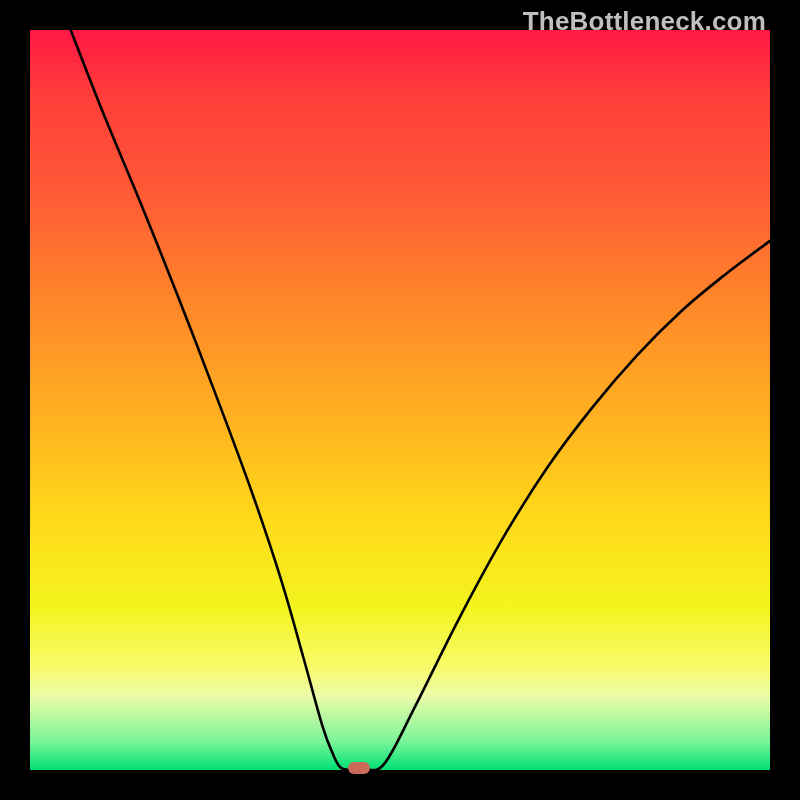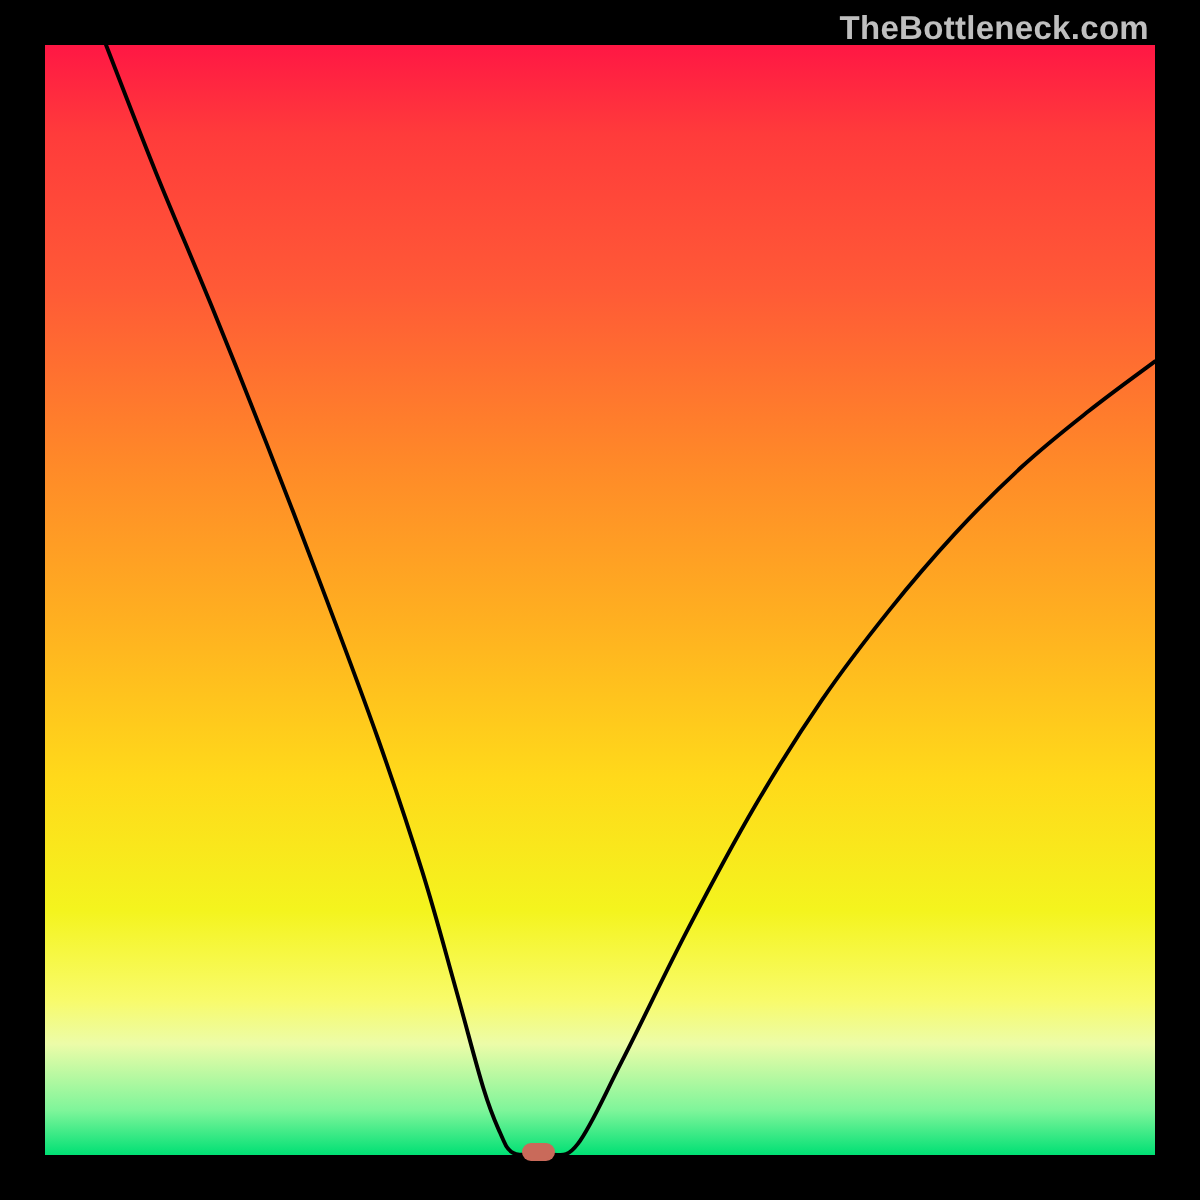--- a/index.html
+++ b/index.html
@@ -39,21 +39,21 @@
       #ecfca8 90%,
       #7ef59a 96%,
       #00e074 100%
     );
   }
   .watermark {
     position: absolute;
     top: 6px;
     right: 34px;
     color: #bfbfbf;
-    font-size: 22px;
+    font-size: 26px;
     font-weight: 600;
     letter-spacing: 0.2px;
     user-select: none;
   }
   svg.curve {
     position: absolute;
     top: 0;
     left: 0;
     width: 740px;
     height: 740px;

